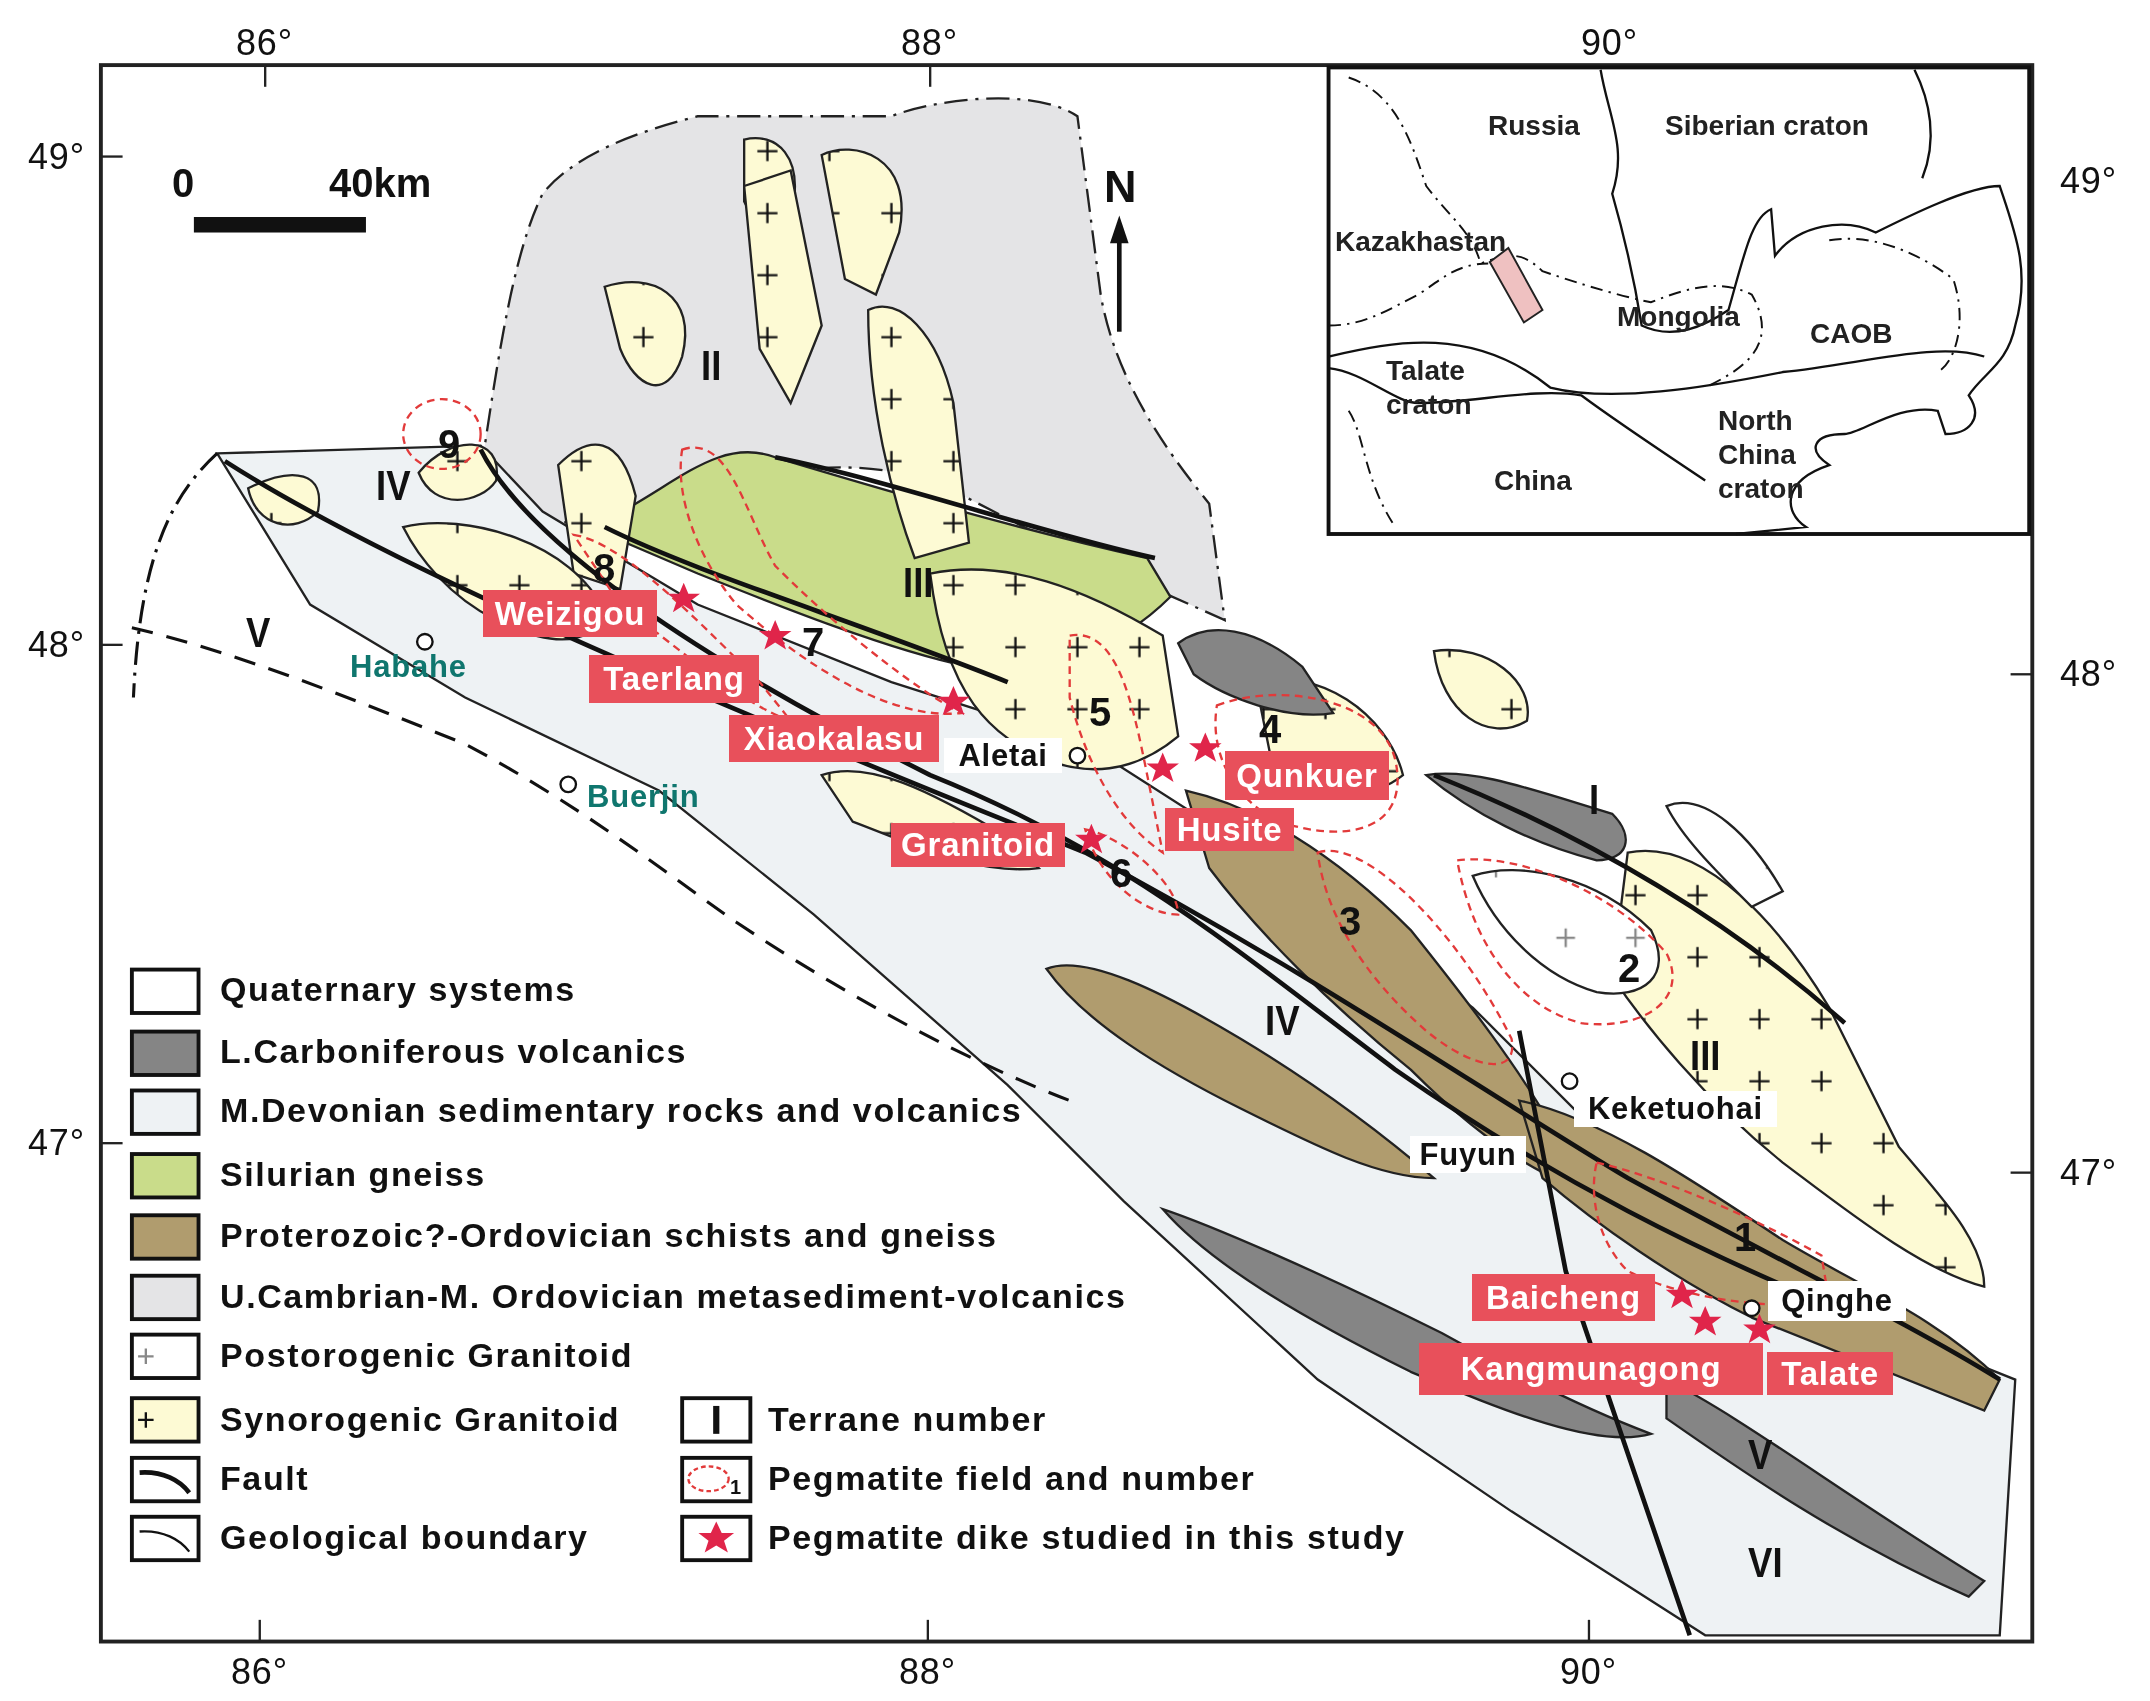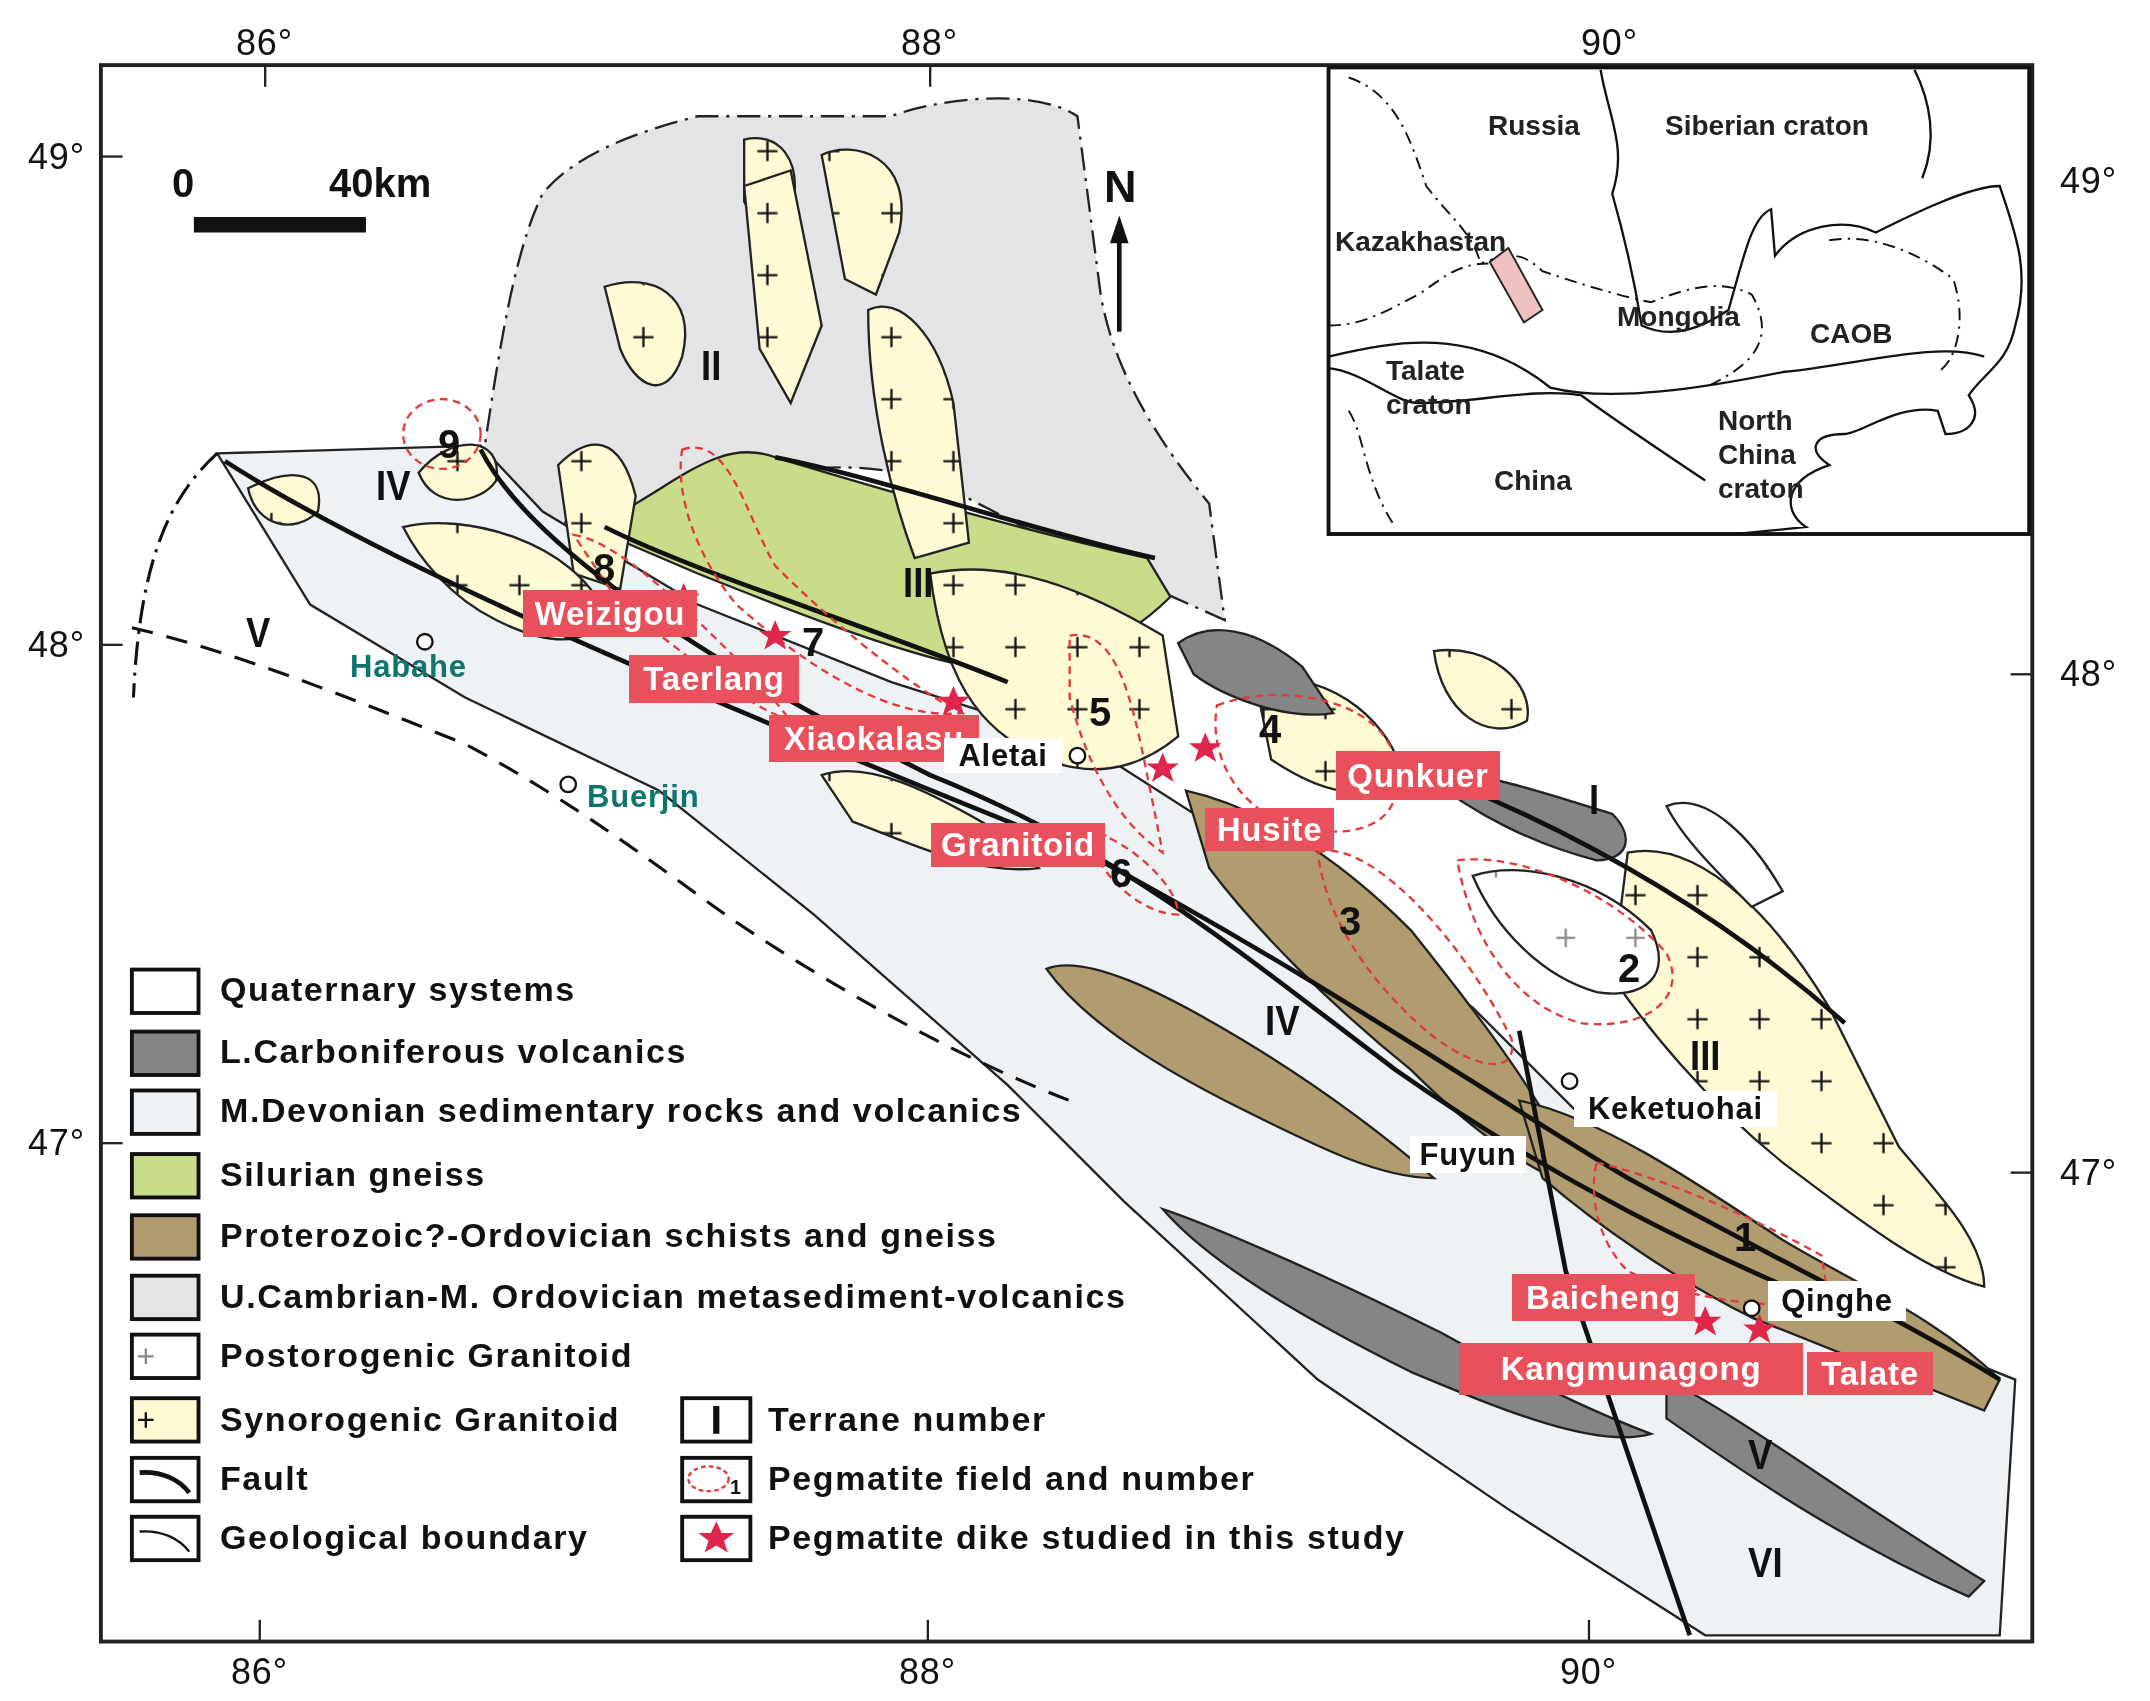--- a/index.html
+++ b/index.html
@@ -5,21 +5,21 @@
   html, body { margin: 0; padding: 0; background: #ffffff; }
   body { width: 2151px; height: 1702px; position: relative; overflow: hidden;
          font-family: "Liberation Sans", "DejaVu Sans", sans-serif; }
   #map-svg { position: absolute; left: 0; top: 0; }
   .tick-label { position: absolute; font-size: 36px; color: #111; font-family: "Liberation Sans", sans-serif; letter-spacing: 0.8px; }
   .scale-text { position: absolute; font-size: 40px; font-weight: bold; color: #111; font-family: "Liberation Sans", sans-serif; }
   .north-label { position: absolute; font-size: 45px; font-weight: bold; color: #111; }
   .roman { position: absolute; font-size: 43px; font-weight: bold; color: #111; font-family: "Liberation Sans", sans-serif; transform: scaleX(0.85); transform-origin: left top; }
   .field-num { position: absolute; font-size: 40px; font-weight: bold; color: #111; }
   .red-label { position: absolute; background: #e8505b; color: #ffffff; font-weight: bold; font-size: 33px;
-               display: flex; align-items: center; justify-content: center; letter-spacing: 0.8px; box-sizing: border-box; margin-left: 40px; }
+               display: flex; align-items: center; justify-content: center; letter-spacing: 0.8px; box-sizing: border-box; }
   .city-label { position: absolute; background: #ffffff; color: #111; font-weight: bold; font-size: 31px;
                 display: flex; align-items: center; justify-content: center; letter-spacing: 0.8px; box-sizing: border-box; }
   .plain-city { position: absolute; font-size: 31px; font-weight: bold; color: #0f766e; letter-spacing: 0.8px; }
   .inset-label { position: absolute; font-size: 28px; font-weight: bold; color: #222; line-height: 1.15; text-align: left; }
   .legend-text { margin-left: 22px; font-size: 34px; font-weight: bold; color: #111; letter-spacing: 1.6px; white-space: nowrap; }
 </style>
 </head>
 <body>
 
 <svg id="map-svg" width="2151" height="1702" viewBox="0 0 2775 2196">
@@ -217,21 +217,21 @@
 <div class="field-num" style="left:1089px;top:690px;">5</div>
 <div class="field-num" style="left:1110px;top:851px;">6</div>
 <div class="field-num" style="left:802px;top:620px;">7</div>
 <div class="field-num" style="left:593px;top:546px;">8</div>
 <div class="field-num" style="left:438px;top:422px;">9</div>
 
 <div class="red-label" style="left:483px;top:590px;width:174px;height:47px;">Weizigou</div>
 <div class="red-label" style="left:589px;top:655px;width:170px;height:48px;">Taerlang</div>
 <div class="red-label" style="left:729px;top:715px;width:210px;height:47px;">Xiaokalasu</div>
 <div class="red-label" style="left:891px;top:823px;width:174px;height:44px;">Granitoid</div>
-<div class="red-label" style="left:1296px;top:751px;width:164px;height:49px;">Qunkuer</div>
+<div class="red-label" style="left:1225px;top:751px;width:164px;height:49px;">Qunkuer</div>
 <div class="red-label" style="left:1165px;top:808px;width:129px;height:43px;">Husite</div>
 <div class="red-label" style="left:1472px;top:1274px;width:183px;height:47px;">Baicheng</div>
 <div class="red-label" style="left:1419px;top:1343px;width:344px;height:52px;">Kangmunagong</div>
 <div class="red-label" style="left:1767px;top:1352px;width:126px;height:43px;">Talate</div>
 
 <div class="plain-city" style="left:350px;top:649px;">Habahe</div>
 <div class="plain-city" style="left:587px;top:779px;">Buerjin</div>
 <div class="city-label" style="left:944px;top:738px;width:118px;height:35px;">Aletai</div>
 <div class="city-label" style="left:1574px;top:1091px;width:203px;height:36px;">Keketuohai</div>
 <div class="city-label" style="left:1410px;top:1136px;width:116px;height:37px;">Fuyun</div>

